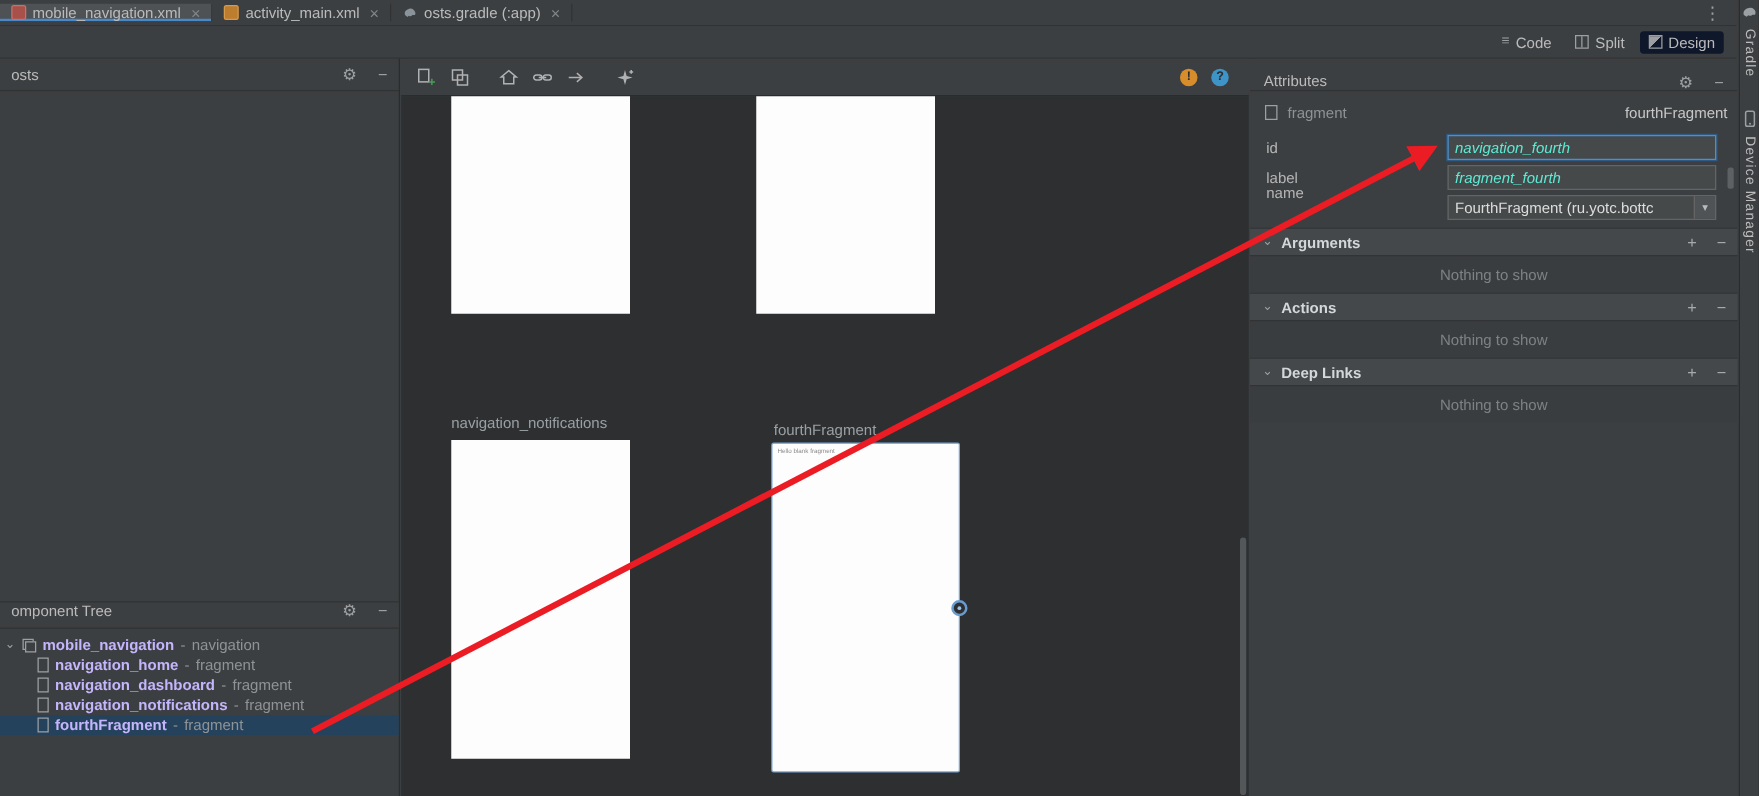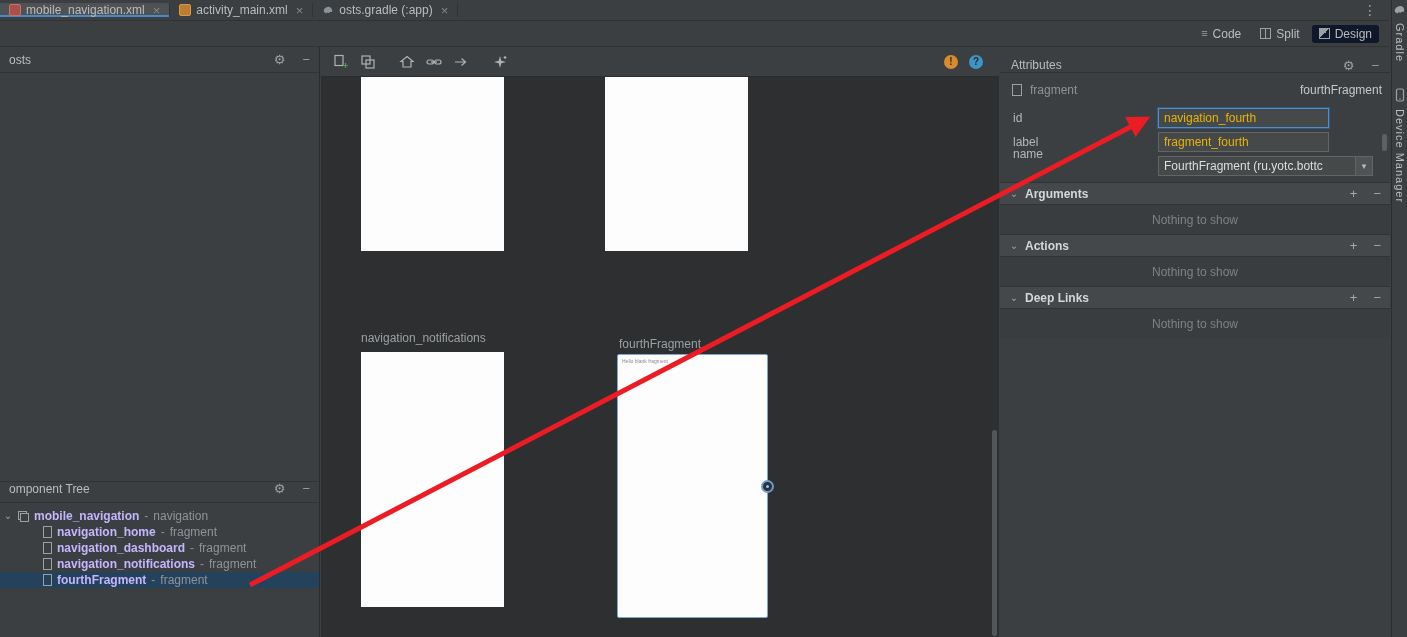--- a/index.html
+++ b/index.html
@@ -38,21 +38,21 @@
     border-right:1px solid #2a2c2e; background:#3c3f41; }
   .panel-header { height:26px; display:flex; align-items:center; padding:0 9px;
     border-bottom:1px solid #323232; color:#bbbbbb; }
   .ph-icons { margin-left:auto; display:flex; gap:17px; color:#9da0a2; font-size:13px; line-height:1; }
   .host-row { margin-top:8px; display:flex; align-items:center; gap:6px; padding-left:3px; color:#bbbbbb; white-space:nowrap; }
   .comp-icon { width:10px; height:12px; border:1px solid #9da0a2; display:inline-block; flex:0 0 auto; }
   #ct-header { position:absolute; left:0; right:0; top:434px; height:22px; display:flex;
     align-items:flex-start; padding:0 9px; background:#3c3f41;
     border-top:1px solid #323232; border-bottom:1px solid #323232; }
   #ct-body { position:absolute; left:0; right:0; top:457px; bottom:0; padding-top:4px; }
-  .tree-row { height:16px; display:flex; align-items:center; gap:5px; padding-left:43px; white-space:nowrap; }
+  .tree-row { height:16px; display:flex; align-items:center; gap:5px; padding-left:30px; white-space:nowrap; }
   .tree-row.root { padding-left:3px; }
   .tree-row.selected { background:#25425c; }
   .tree-name { font-weight:bold; color:#c4b5fd; }
   .tree-type { color:#909396; }
   .chevron { color:#9da0a2; font-size:10px; width:10px; display:inline-block; text-align:center; line-height:1; }
   .nav-icon { width:11px; height:11px; position:relative; display:inline-block; flex:0 0 auto; }
   .nav-icon::before { content:""; position:absolute; left:0; top:0; width:7px; height:7px; border:1px solid #9da0a2; }
   .nav-icon::after { content:""; position:absolute; right:0; bottom:0; width:7px; height:7px; border:1px solid #9da0a2; background:#3c3f41; }
   .frag-icon { width:9px; height:12px; border:1px solid #9da0a2; display:inline-block; flex:0 0 auto; }
 
@@ -83,23 +83,23 @@
 
   
   #attributes { position:absolute; left:1000px; top:47px; width:390px; bottom:0; background:#3c3f41; }
   #attr-header { height:26px; display:flex; align-items:flex-end; padding:0 11px;
     border-bottom:1px solid #323232; }
   #attr-type { position:absolute; left:12px; right:8px; top:36px; height:14px;
     display:flex; align-items:center; gap:8px; }
   #attr-type .t-label { color:#8f9294; }
   #attr-type .t-value { margin-left:auto; color:#c7c7c7; }
   .attr-label { position:absolute; left:13px; color:#b6b6b6; }
-  .attr-field { position:absolute; left:158px; width:171px; height:20px; background:#45494a;
-    border:1px solid #646464; color:#eab308; padding:0 5px; font-size:12px;
-    font-family:"Liberation Sans","DejaVu Sans",sans-serif; outline:none; }
+  .attr-field { position:absolute; left:158px; width:215px; height:20px; background:#45494a;
+    border:1px solid #646464; color:#5eead4; padding:0 5px; font-size:12px;
+    font-family:"Liberation Sans","DejaVu Sans",sans-serif; outline:none;font-style:italic; }
   #field-id { top:61px; border:1px solid #4e8ecb; box-shadow:0 0 0 1px #2f5a85; }
   #field-label { top:85px; }
   #combo-name { position:absolute; left:158px; top:109px; width:215px; height:20px;
     background:#45494a; border:1px solid #646464; display:flex; align-items:stretch; color:#dddddd; }
   .combo-text { flex:1; overflow:hidden; white-space:nowrap; padding:2px 5px; }
   .combo-arrow { width:17px; background:#4f5355; border-left:1px solid #646464;
     display:flex; align-items:center; justify-content:center; color:#bbbbbb; font-size:9px; }
   .section-header { position:absolute; left:0; right:0; height:22px; background:#45484b;
     border-top:1px solid #313335; display:flex; align-items:center; gap:6px; padding:0 9px; }
   .section-title { font-weight:bold; color:#d4d7da; }

